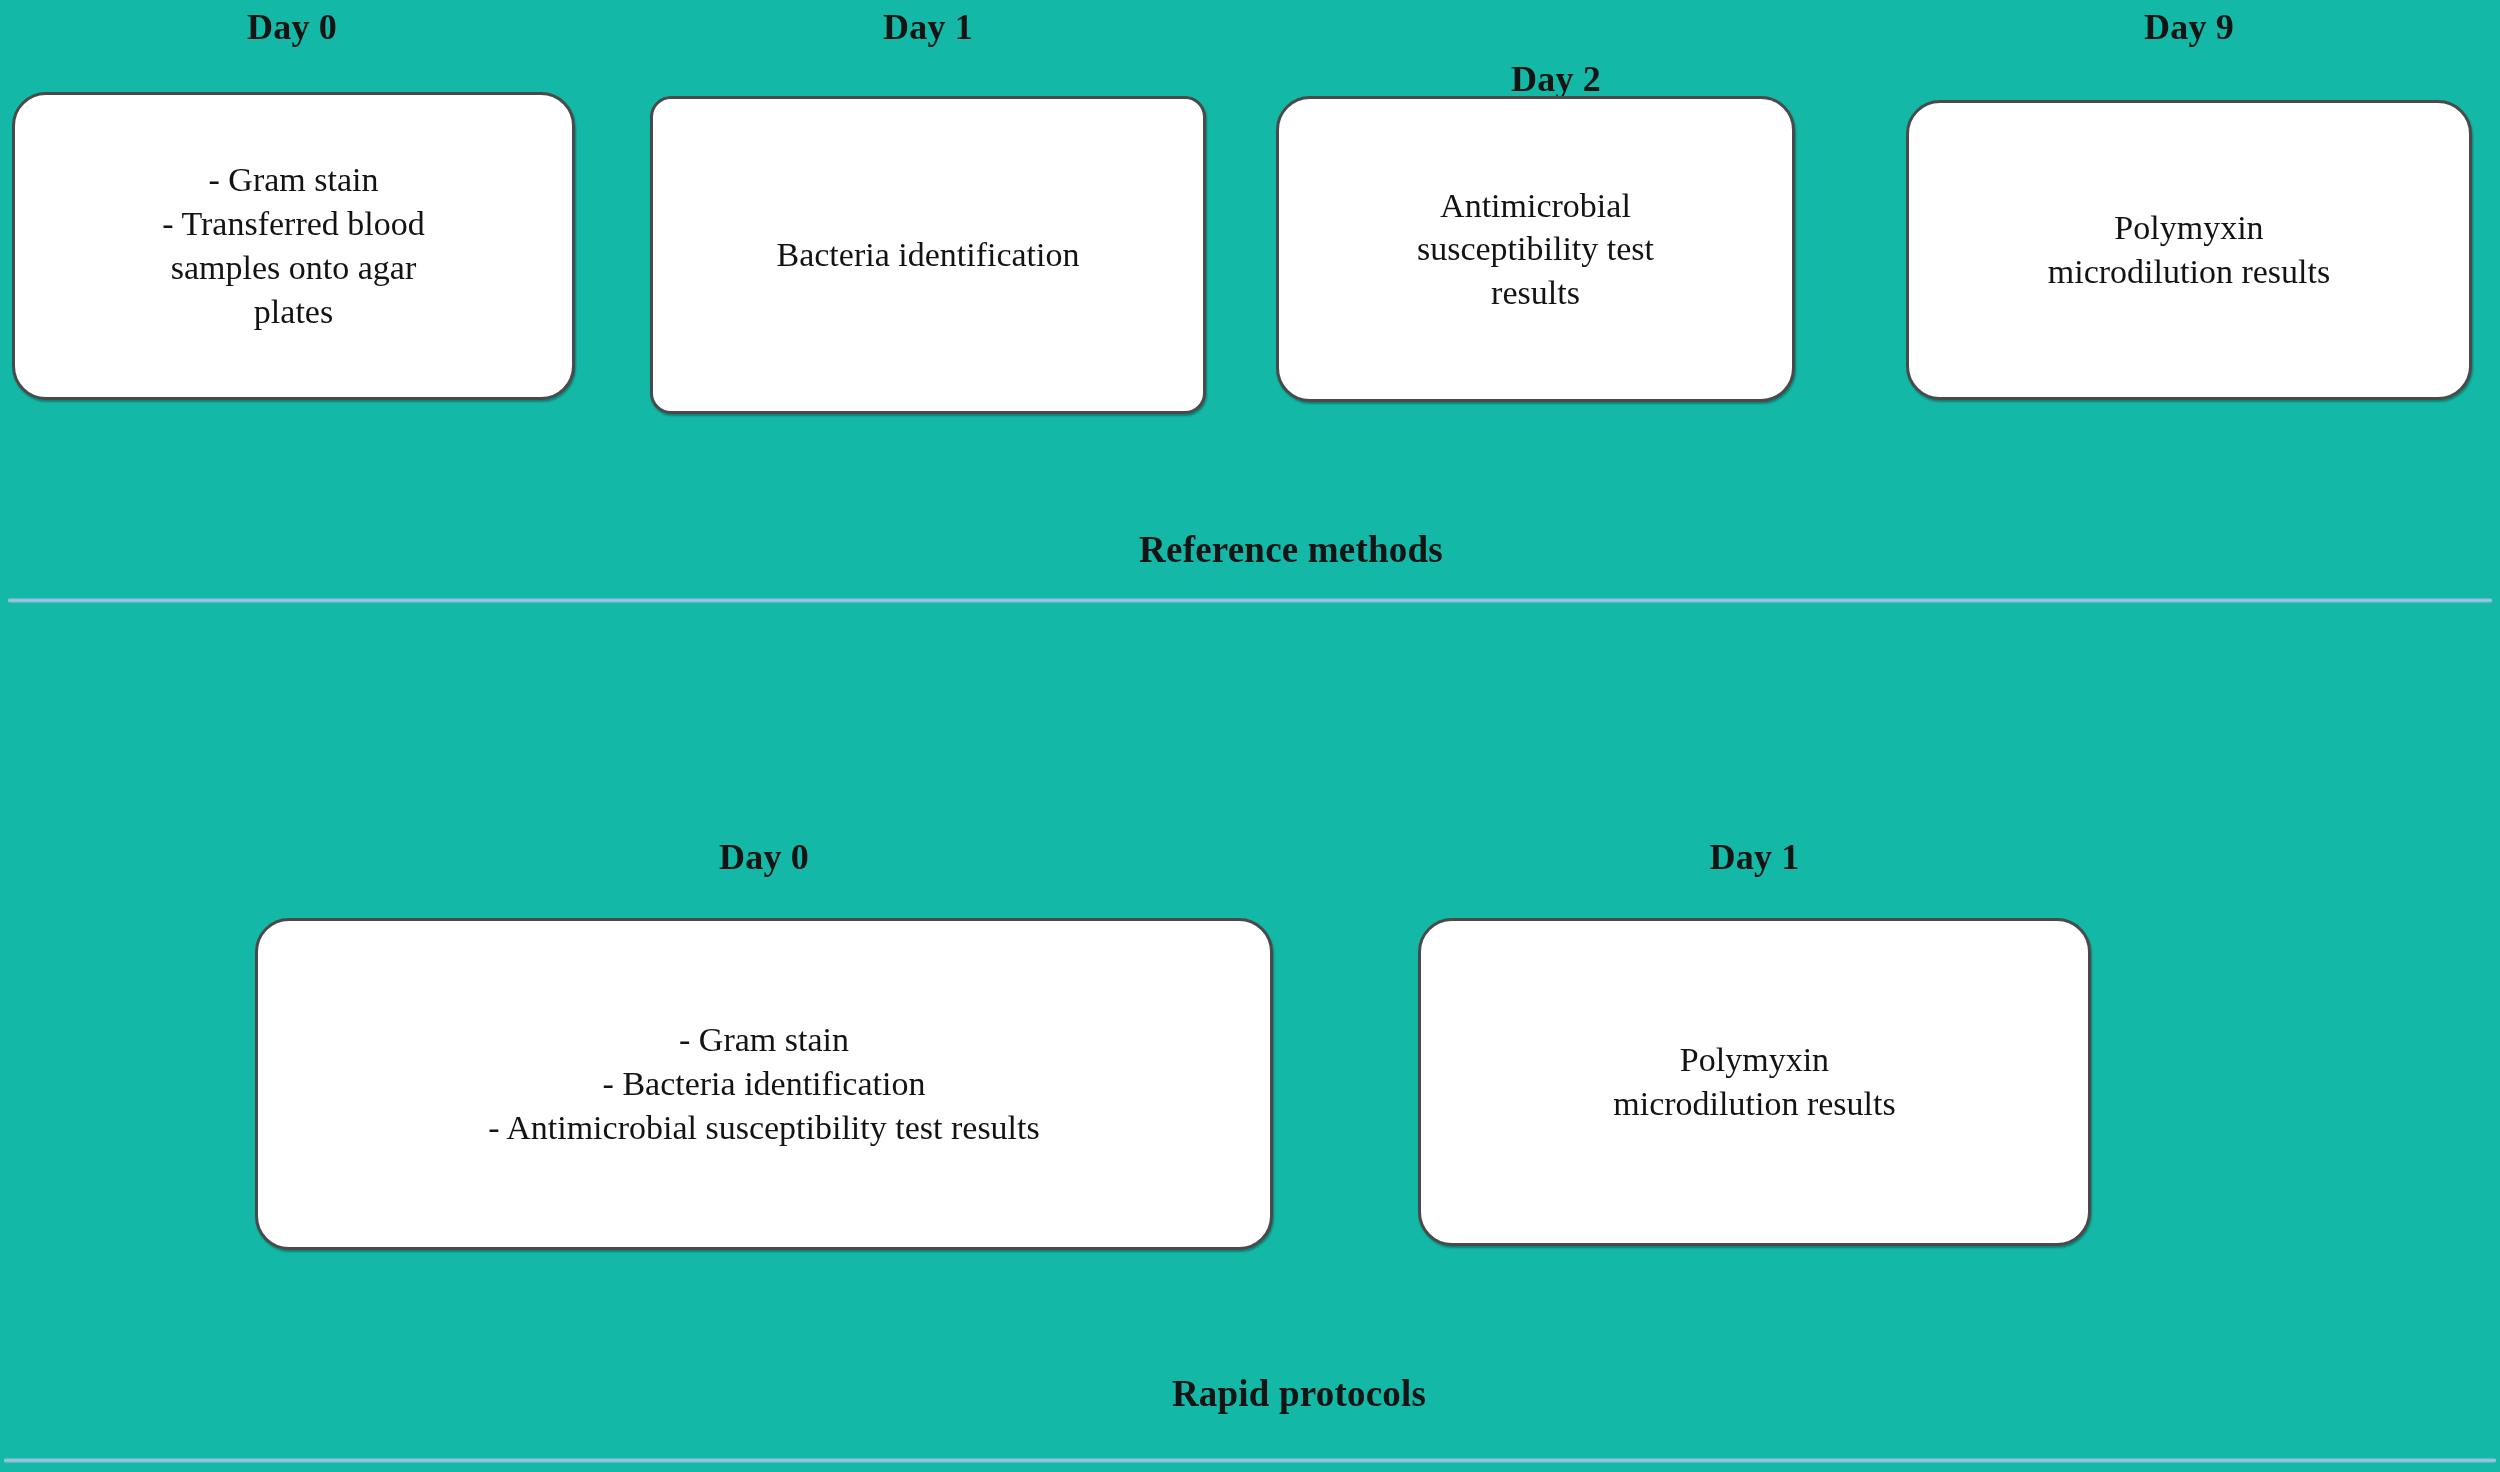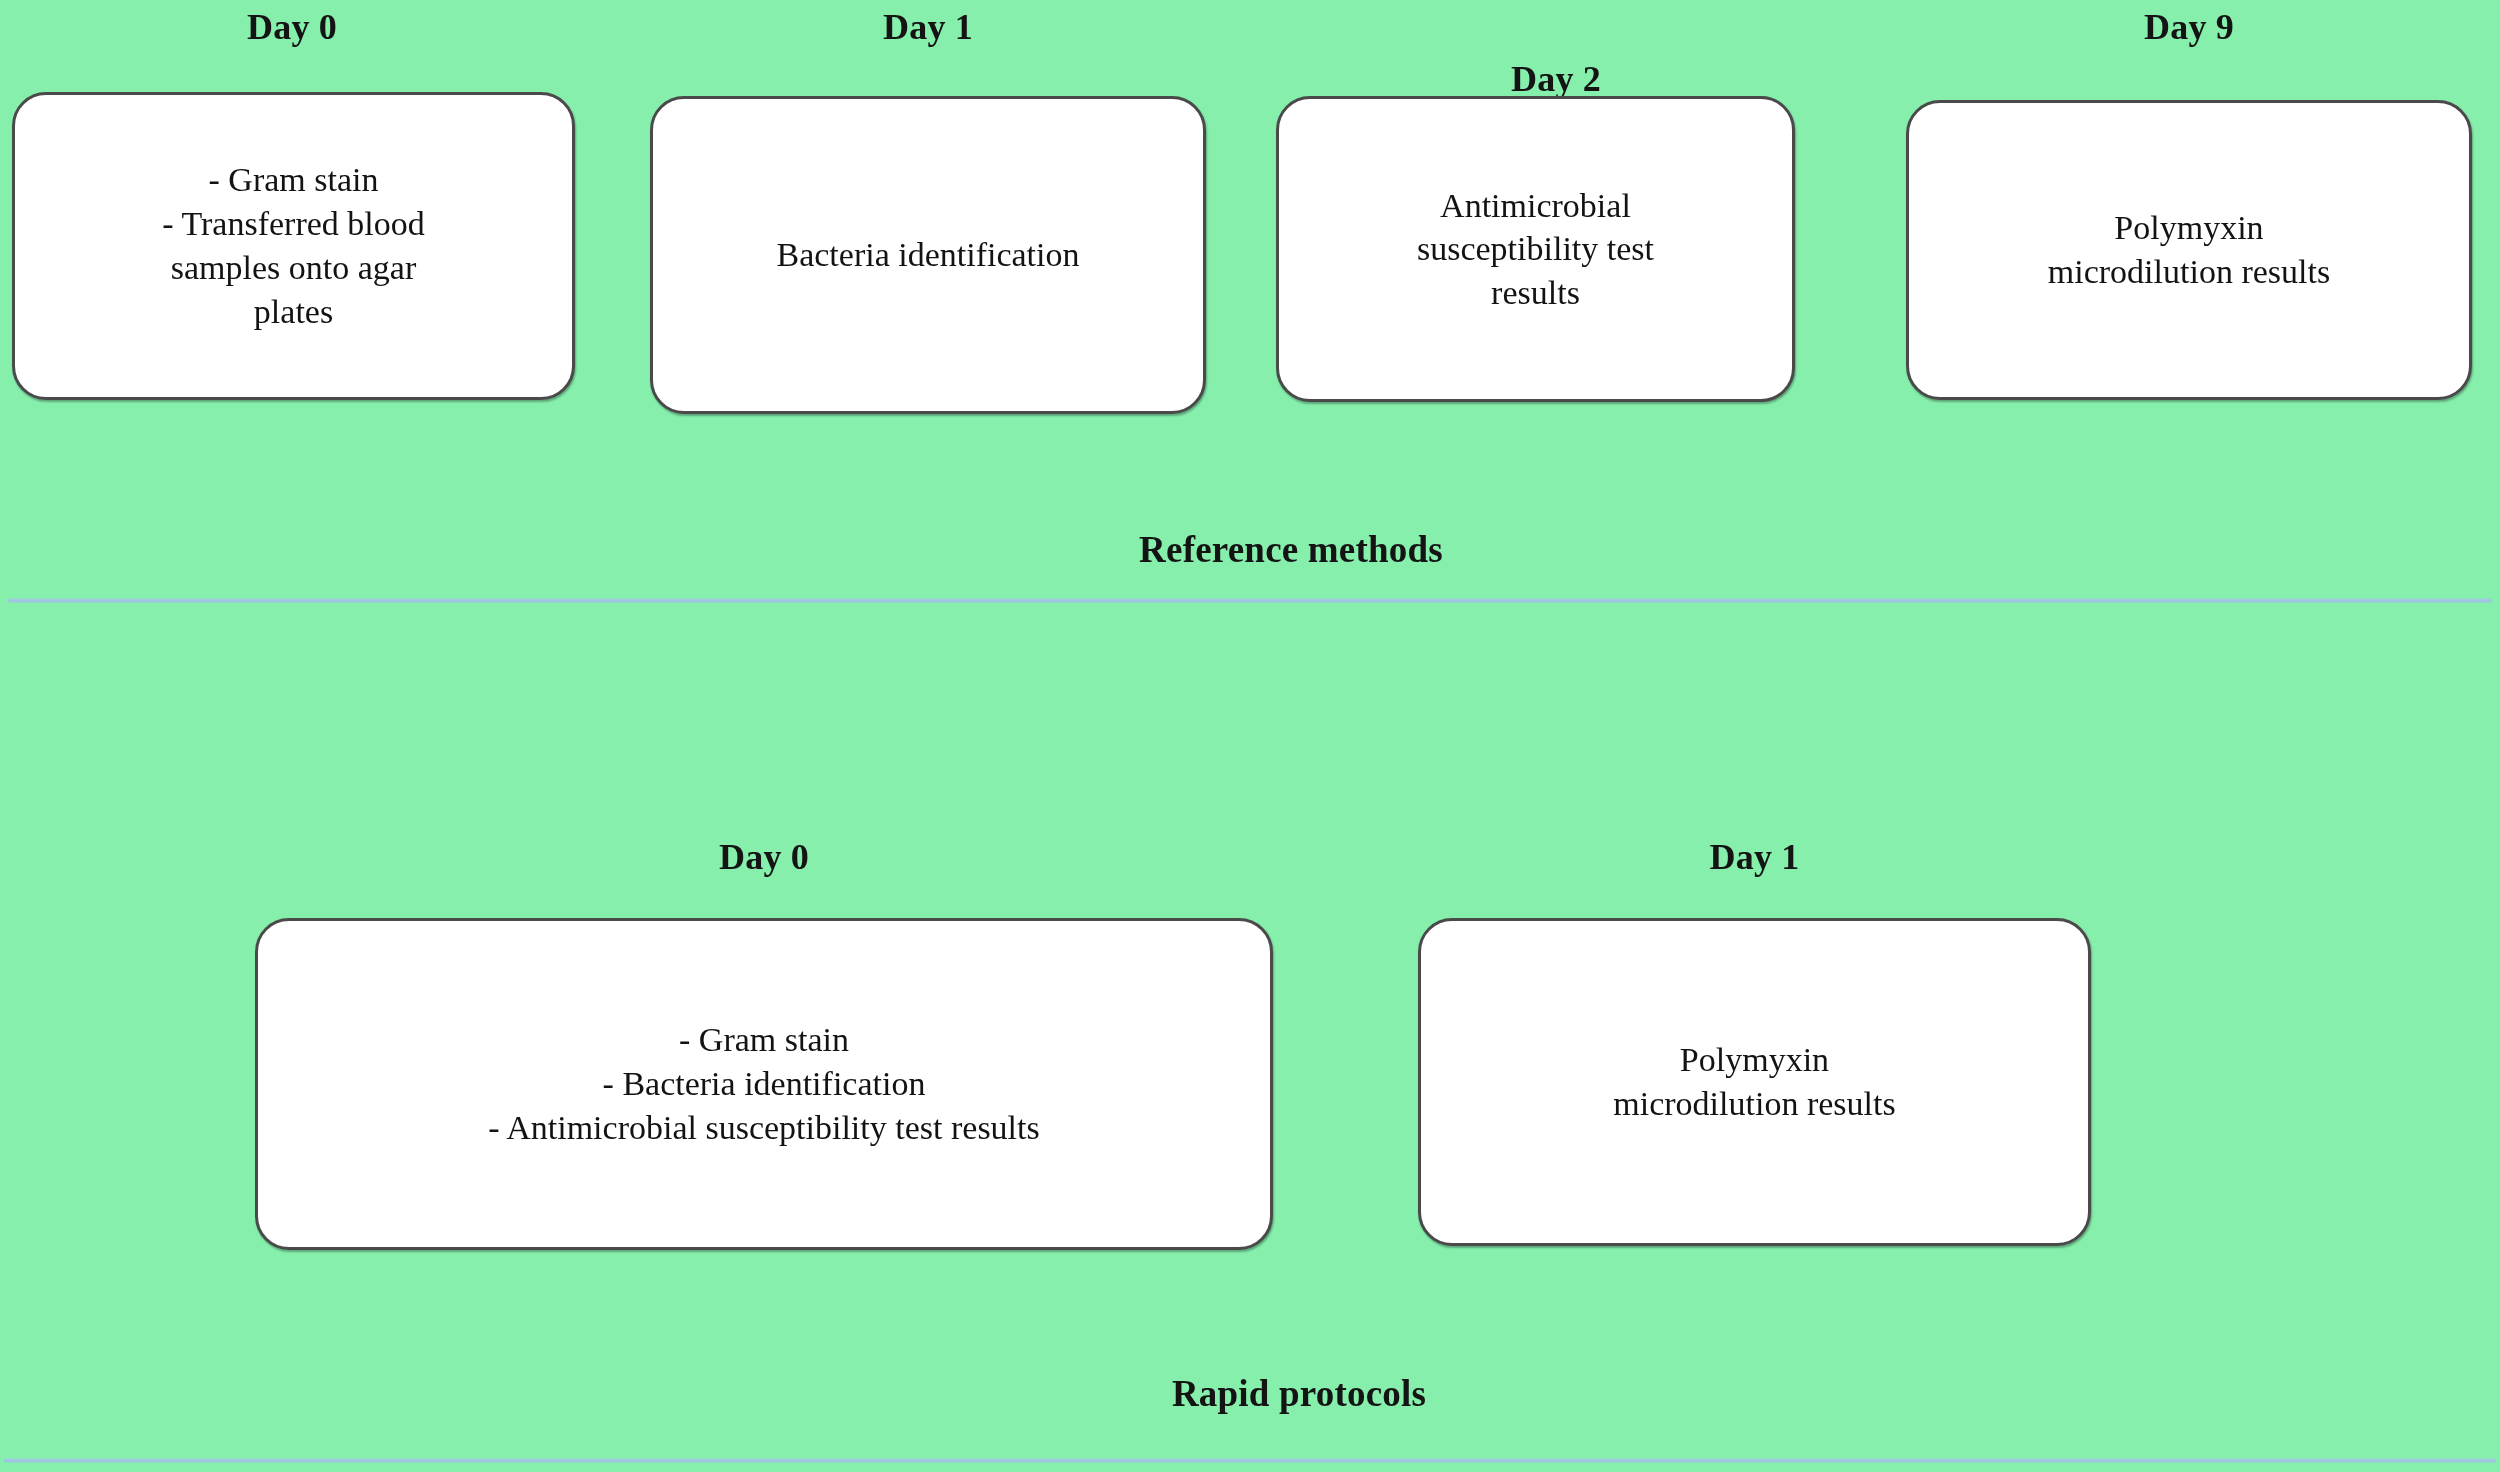--- a/index.html
+++ b/index.html
@@ -5,21 +5,21 @@
 <style>
   html, body {
     margin: 0;
     padding: 0;
     background: #ffffff;
   }
   #page {
     position: relative;
     width: 2500px;
     height: 1472px;
-    background: #86efac;
+    background: #14b8a6;
     overflow: hidden;
     font-family: "Liberation Serif", "DejaVu Serif", serif;
     color: #111111;
   }
 
   
   .day-label {
     position: absolute;
     font-family: "Liberation Serif", "DejaVu Serif", serif;
     font-weight: bold;
@@ -89,21 +89,21 @@
 
     <div class="day-label" style="left:8px; top:8px; width:568px;">Day 0</div>
     <div class="node-box" style="left:12px; top:92px; width:563px; height:308px;">
       <div class="node-text">- Gram stain
 - Transferred blood
 samples onto agar
 plates</div>
     </div>
 
     <div class="day-label" style="left:650px; top:8px; width:556px;">Day 1</div>
-    <div class="node-box" style="left:650px; top:96px; width:556px; height:318px;">
+    <div class="node-box" style="left:650px; top:96px; width:556px; height:318px;border-radius:21px;">
       <div class="node-text">Bacteria identification</div>
     </div>
 
     <div class="day-label" style="left:1276px; top:16px; width:560px;margin-top:44px;">Day 2</div>
     <div class="node-box" style="left:1276px; top:96px; width:519px; height:306px;">
       <div class="node-text tight">Antimicrobial
 susceptibility test
 results</div>
     </div>
 

